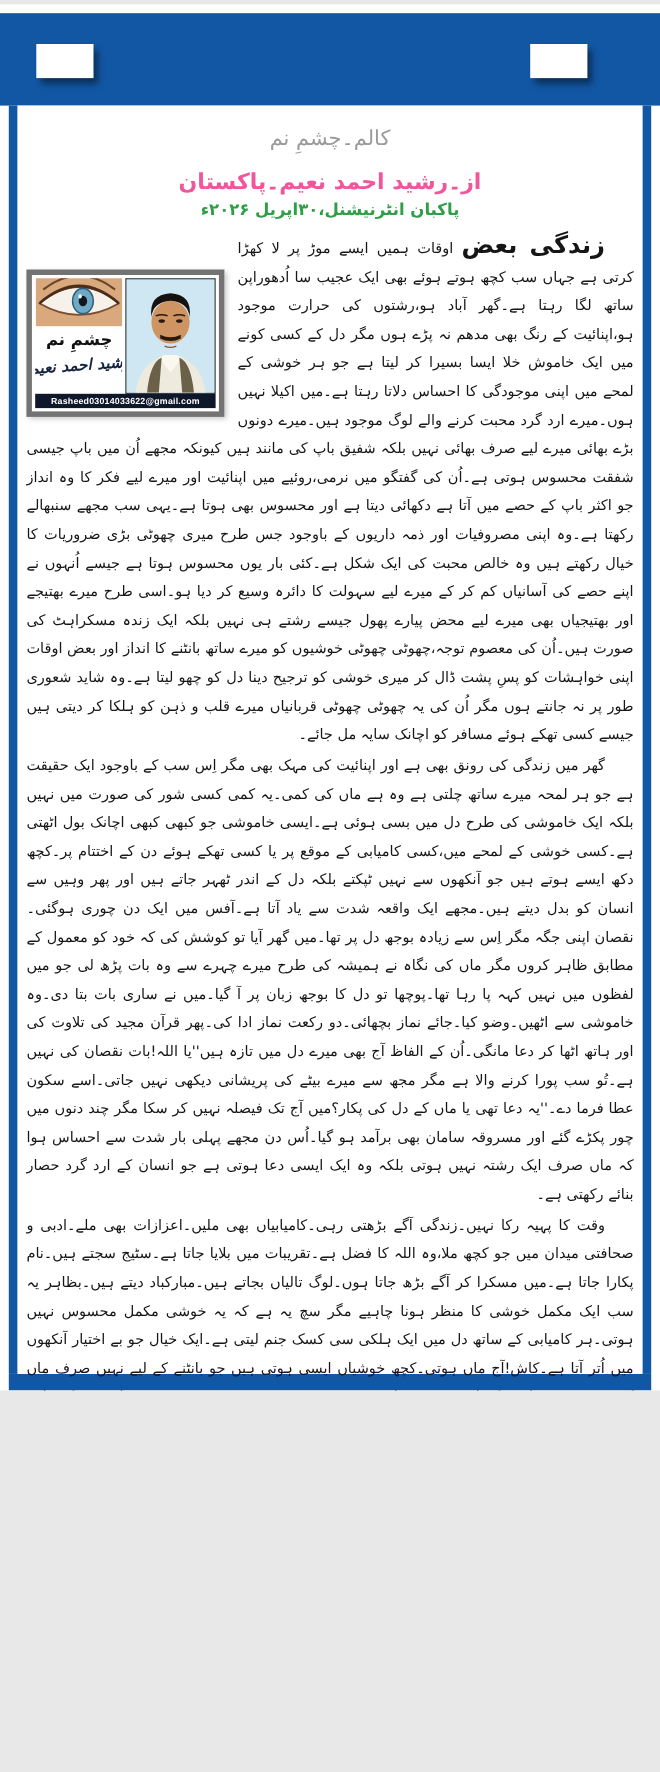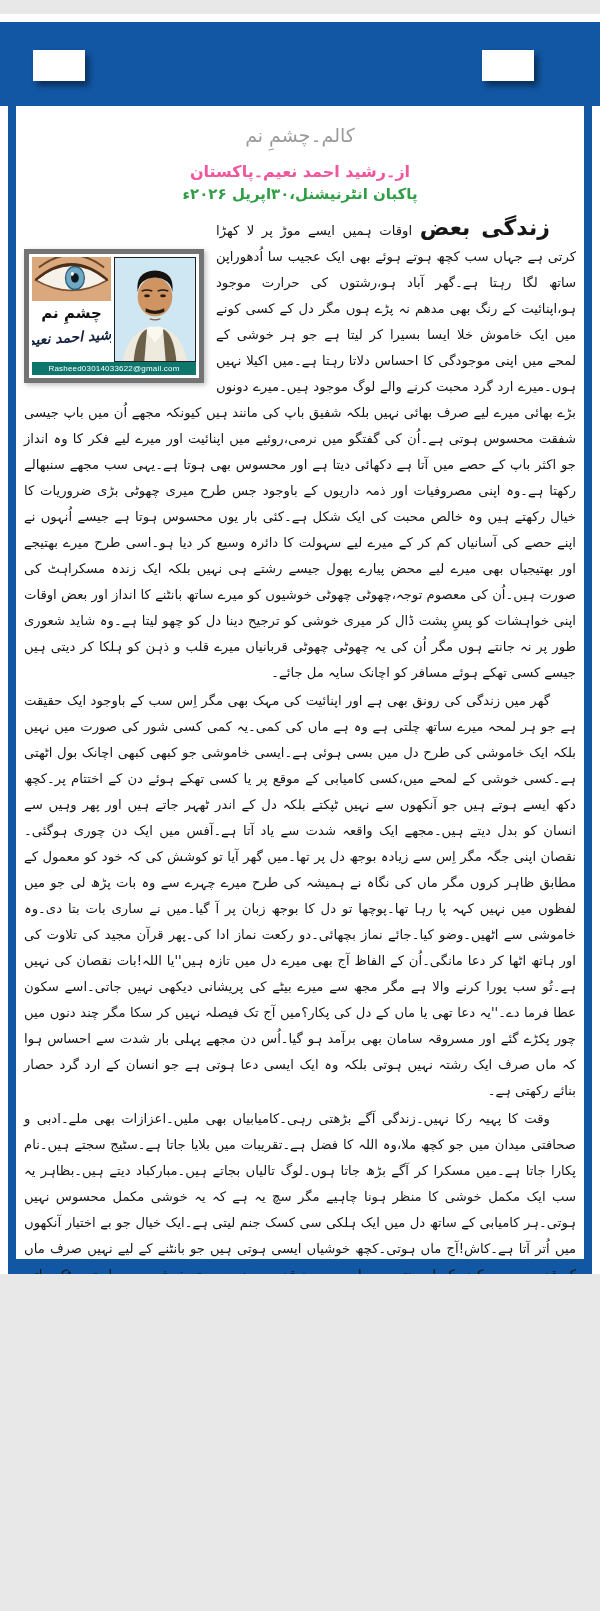--- a/index.html
+++ b/index.html
@@ -1,36 +1,36 @@
 <!DOCTYPE html>
 <html lang="ur"><head>
 <meta charset="utf-8">
 <style>
   html,body{margin:0;padding:0;background:#e8e8e8;}
   .sheet{
-    position:relative;width:600px;height:1260px;margin:14px auto;
+    position:relative;width:600px;height:1260px;margin:4px auto;
     background:#ffffff;overflow:hidden;
     font-family:"DejaVu Sans",sans-serif;
   }
   
   .band-top{position:absolute;left:0;top:8px;width:600px;height:84px;background:#1257a4;}
   .band-bottom{position:absolute;left:8px;right:8px;bottom:0;height:15px;background:#1257a4;}
   .rail{position:absolute;top:92px;bottom:15px;width:8px;background:#1257a4;}
   .rail.left{left:8px;} .rail.right{right:8px;}
   .punch{position:absolute;top:28px;width:52px;height:31px;background:#ffffff;
          box-shadow:4px 5px 6px rgba(0,0,0,0.45);}
   .punch.pl{left:33px;} .punch.pr{left:482px;}
   
   .content{position:absolute;left:16px;right:16px;top:92px;bottom:15px;background:#fff;
            padding:14px 8px 0;box-sizing:border-box;}
   .kicker{color:#9a9a9a;font-size:19px;text-align:center;direction:rtl;margin:4px 0 10px;}
   .headline{direction:rtl;text-align:center;color:#2b2e8e;font-weight:bold;}
   .headline .hl1{font-size:37px;line-height:1.55;margin:0;}
   .headline .hl2{font-size:36px;line-height:1.5;margin:6px 0 0;}
-  .byline{direction:rtl;text-align:center;color:#f0569b;font-weight:bold;font-size:16px;margin:16px 0 4px;}
+  .byline{direction:rtl;text-align:center;color:#f0569b;font-weight:bold;font-size:20px;margin:16px 0 4px;}
   .dateline{direction:rtl;text-align:center;color:#2f9e45;font-weight:bold;font-size:15px;margin:2px 0 12px;}
   
   .article{direction:rtl;text-align:justify;color:#161616;font-size:13.2px;line-height:26px;}
   .article p{margin:0 0 2px;text-indent:26px;}
   .article .lead{font-weight:bold;font-size:22px;}
   
   .photo-box{
     float:left;width:180px;height:134px;margin:34px 12px 6px 0;
     background:#fff;border:5px solid #737373;box-shadow:2px 2px 5px rgba(0,0,0,0.25);
     position:relative;box-sizing:border-box;padding:3px 3px 16px;
@@ -38,22 +38,22 @@
   .photo-inner{display:flex;height:100%;gap:3px;}
   .portrait{width:82px;height:100%;border:1px solid #222;box-sizing:border-box;background:#cfe7f2;flex:none;}
   .portrait svg{display:block;width:100%;height:100%;}
   .pb-right{flex:1;display:flex;flex-direction:column;align-items:center;justify-content:flex-start;overflow:hidden;}
   .eye{width:100%;height:44px;flex:none;}
   .eye svg{display:block;width:100%;height:100%;}
   .pb-label{direction:rtl;font-weight:bold;font-size:15px;color:#111;line-height:1.2;margin-top:3px;}
   .pb-sign{direction:rtl;font-weight:bold;font-style:italic;font-size:14px;color:#16233f;
            transform:rotate(-4deg);margin-top:2px;white-space:nowrap;}
   .email-band{
-    position:absolute;left:3px;right:3px;bottom:3px;height:13px;background:#0f766e;
-    color:#fff;font-family:"Liberation Sans",sans-serif;font-size:8px;font-weight:normal;
+    position:absolute;left:3px;right:3px;bottom:3px;height:13px;background:#0f172a;
+    color:#fff;font-family:"Liberation Sans",sans-serif;font-size:8px;font-weight:bold;
     text-align:center;line-height:13px;letter-spacing:0.2px;direction:ltr;
   }
 </style>
 </head>
 <body>
 
 <div class="sheet">
 
   <div class="band-top">
     <div class="punch pl"></div>

